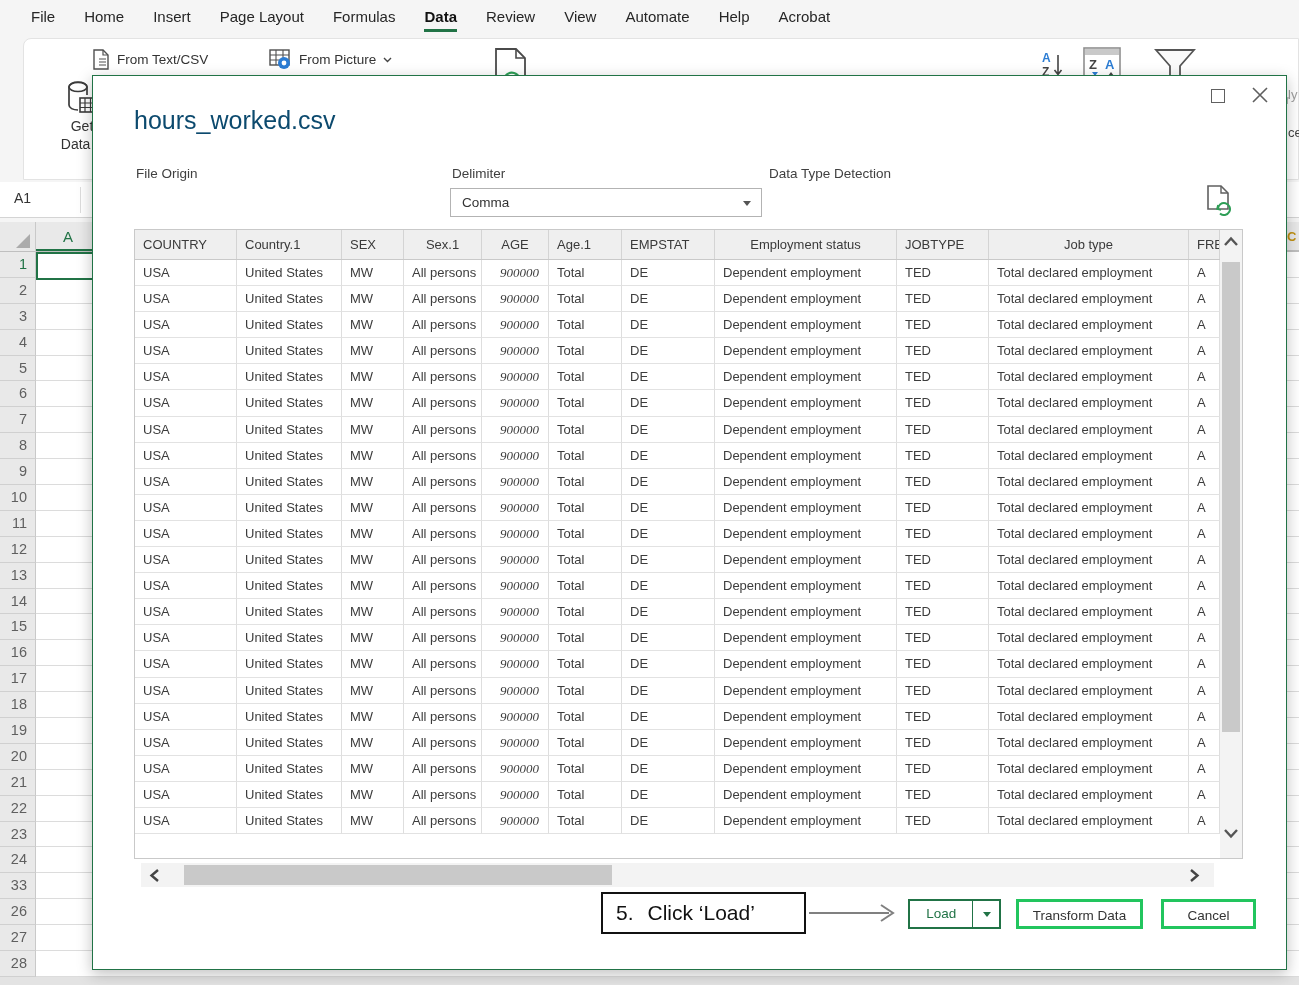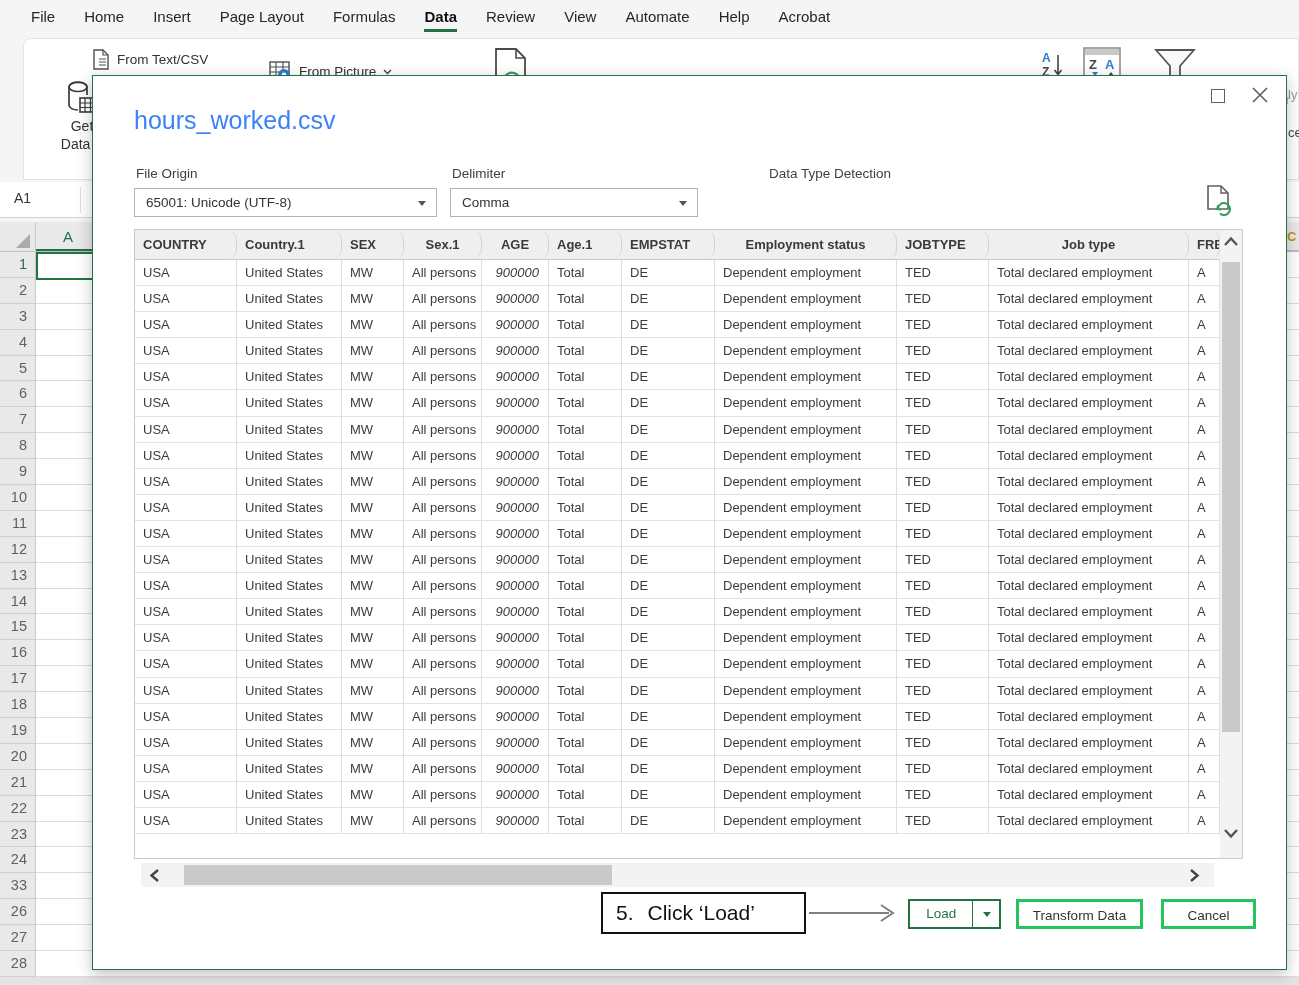--- a/index.html
+++ b/index.html
@@ -50,38 +50,38 @@
   #grid-rows { position:absolute; left:36px; top:252px; width:1263px; }
   .grid-row { height:25.9px; border-bottom:1px solid #dcdcdc; }
   #a1-cell { position:absolute; left:36px; top:252px; width:62px; height:28px; background:#fff; border:2px solid #217346; }
   #bottom-band { position:absolute; left:0; top:977px; width:1299px; height:8px; background:#e3e3e3; }
 
   
   #dialog { position:absolute; left:92px; top:75px; width:1195px; height:895px; background:#fff;
             border:1px solid #217346; box-shadow:0 4px 14px rgba(0,0,0,.25); z-index:10; }
   #dlg-max { position:absolute; left:1118px; top:13px; width:14px; height:14px; border:1.5px solid #606060; }
   #dlg-close { position:absolute; left:1156px; top:8px; width:22px; height:22px; }
-  #dlg-title { position:absolute; left:41px; top:30px; font-size:25px; color:#3b82f6; }
+  #dlg-title { position:absolute; left:41px; top:30px; font-size:25px; color:#0c4a6e; }
   .fld-label { position:absolute; top:90px; font-size:13.5px; color:#404040; }
   .fld-box { position:absolute; top:112px; height:29px; border:1px solid #b3b3b3; background:#fff;
              font-size:13.5px; color:#333; line-height:27px; padding-left:11px; }
   .caret { position:absolute; right:10px; top:12px; width:0; height:0;
            border-left:4.5px solid transparent; border-right:4.5px solid transparent; border-top:5.5px solid #555; }
 
   
   #pq-table { position:absolute; left:41px; top:153px; width:1109px; height:630px; border:1px solid #c9c9c9; background:#fff; }
   #pq-header { display:grid; height:30px; background:#efefef; border-bottom:1px solid #c9c9c9; }
-  .pq-th { font-size:13px; font-weight:bold; color:#3a3a3a; line-height:29px; padding-left:8px;
-           border-right:1px solid #d4d4d4; white-space:nowrap; overflow:hidden;border-radius:10px; }
+  .pq-th { font-size:13px; font-weight:normal; color:#3a3a3a; line-height:29px; padding-left:8px;
+           border-right:1px solid #d4d4d4; white-space:nowrap; overflow:hidden; }
   .pq-row { display:grid; height:26.1px; }
   .pq-td { font-size:13px; color:#3c3c3c; line-height:26px; padding-left:8px;
            border-right:1px solid #dedede; border-bottom:1px solid #e2e2e2; white-space:nowrap; overflow:hidden; }
   .al-c { text-align:center; padding-left:0; }
   .al-r { text-align:right; padding-left:0; padding-right:9px; }
-  .it { font-style:italic; }
+  .it { font-style:italic;font-family:Liberation Serif, serif; }
   #pq-vscroll { position:absolute; left:1085px; top:0; width:22px; height:628px; background:#f3f3f3; }
   #pq-vthumb { position:absolute; left:2px; top:32px; width:18px; height:470px; background:#c9c9c9; }
 
   #pq-hscroll { position:absolute; left:48px; top:787px; width:1073px; height:24px; background:#f3f3f3; }
   #pq-hthumb { position:absolute; left:43px; top:2px; width:428px; height:20px; background:#c9c9c9; }
 
   
   .dlg-btn { position:absolute; top:823px; height:30px; border:3px solid #22c55e; background:#fff;
              font-size:13.5px; color:#333; text-align:center; line-height:28px; }
   #load-btn { position:absolute; left:815px; top:823px; width:93px; height:30px; border:2px solid #217346;
@@ -133,21 +133,21 @@
 
   <div class="abs" style="left:69px; top:10px; display:flex; align-items:center; gap:7px;">
     <svg width="17" height="21" viewBox="0 0 17 21">
       <path d="M1,1 h9 l5,5 v14 h-14 z" fill="#fff" stroke="#505050" stroke-width="1.4"></path>
       <path d="M10,1 v5 h5" fill="none" stroke="#505050" stroke-width="1.2"></path>
       <path d="M6,10 h7 M6,13 h7 M6,16 h7" stroke="#8a8a8a" stroke-width="1.3"></path>
     </svg>
     <span class="ribbon-label">From Text/CSV</span>
   </div>
 
-  <div class="abs" style="left:245px; top:10px; display:flex; align-items:center; gap:7px;margin-top:12px;">
+  <div class="abs" style="left:245px; top:10px; display:flex; align-items:center; gap:7px;">
     <svg width="23" height="21" viewBox="0 0 23 21">
       <rect x="1" y="1" width="19" height="15" fill="#fff" stroke="#505050" stroke-width="1.4"></rect>
       <path d="M1,6 h19 M1,11 h19 M7,1 v15 M14,1 v15" stroke="#505050" stroke-width="1.1"></path>
       <circle cx="15" cy="14" r="6" fill="#2b7cd3"></circle>
       <circle cx="15" cy="14" r="2.4" fill="#fff"></circle>
     </svg>
     <span class="ribbon-label">From Picture</span>
     <svg width="9" height="6" viewBox="0 0 9 6">
         <path d="M1,1 L4.5,4.5 L8,1" fill="none" stroke="#444" stroke-width="1.4"></path>
       </svg>
@@ -300,25 +300,21 @@
   <svg id="dlg-close" viewBox="0 0 22 22">
     <path d="M4,4 L18,18 M18,4 L4,18" stroke="#5f5f5f" stroke-width="1.6"></path>
   </svg>
 
   <div id="dlg-title">hours_worked.csv</div>
 
   <span class="fld-label" style="left:43px;">File Origin</span>
   <span class="fld-label" style="left:359px;">Delimiter</span>
   <span class="fld-label" style="left:676px;">Data Type Detection</span>
 
-  <div class="fld-box" style="left:41px; width:303px;">
-    <span>65001: Unicode (UTF-8)</span>
-    <span class="caret"></span>
-  </div>
-  <div class="fld-box" style="left:357px; width:248px;">
+  <div class="fld-box" style="left:357px; width:312px;">
     <span>Comma</span>
     <span class="caret"></span>
   </div>
 
   <svg class="abs" style="left:1113px; top:108px;" width="28" height="32" viewBox="0 0 28 32">
     <path d="M2,2 h13 l7,7 v16 h-20 z" fill="#fff" stroke="#606060" stroke-width="1.6"></path>
     <path d="M15,2 v7 h7" fill="none" stroke="#606060" stroke-width="1.4"></path>
     <path d="M12,25 a6,6 0 1 1 2,4.5" fill="none" stroke="#2e9e56" stroke-width="2"></path>
     <path d="M12,21 l-1,4 l4,1" fill="none" stroke="#2e9e56" stroke-width="1.6"></path>
   </svg>

